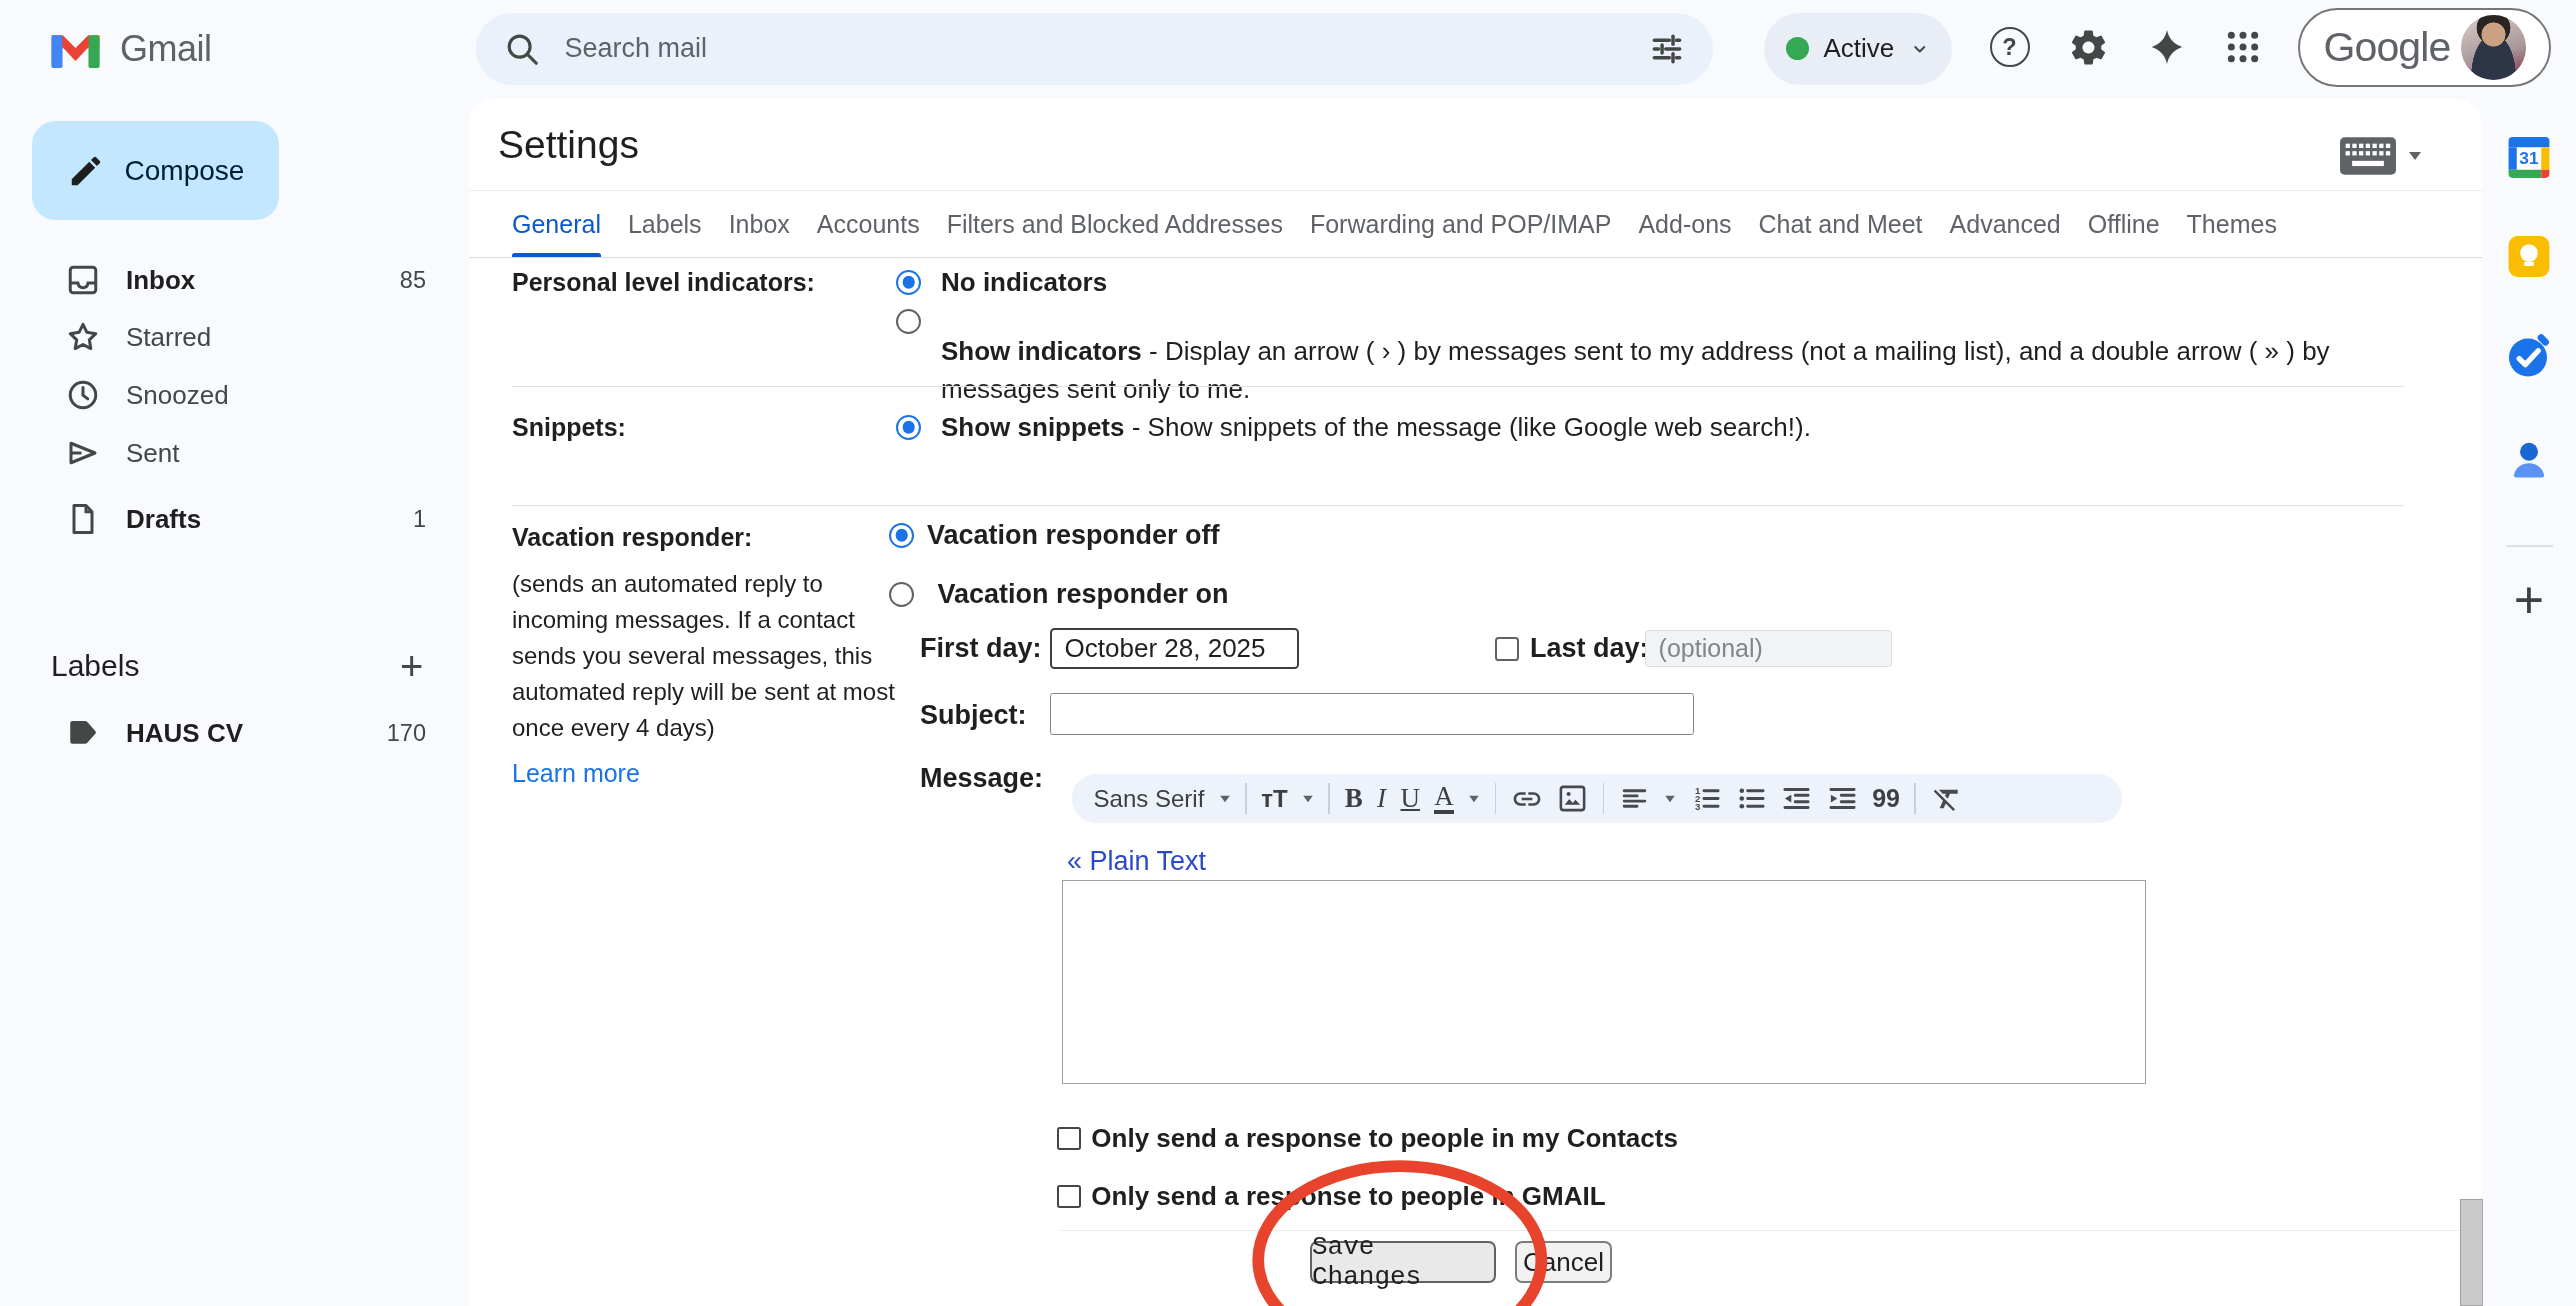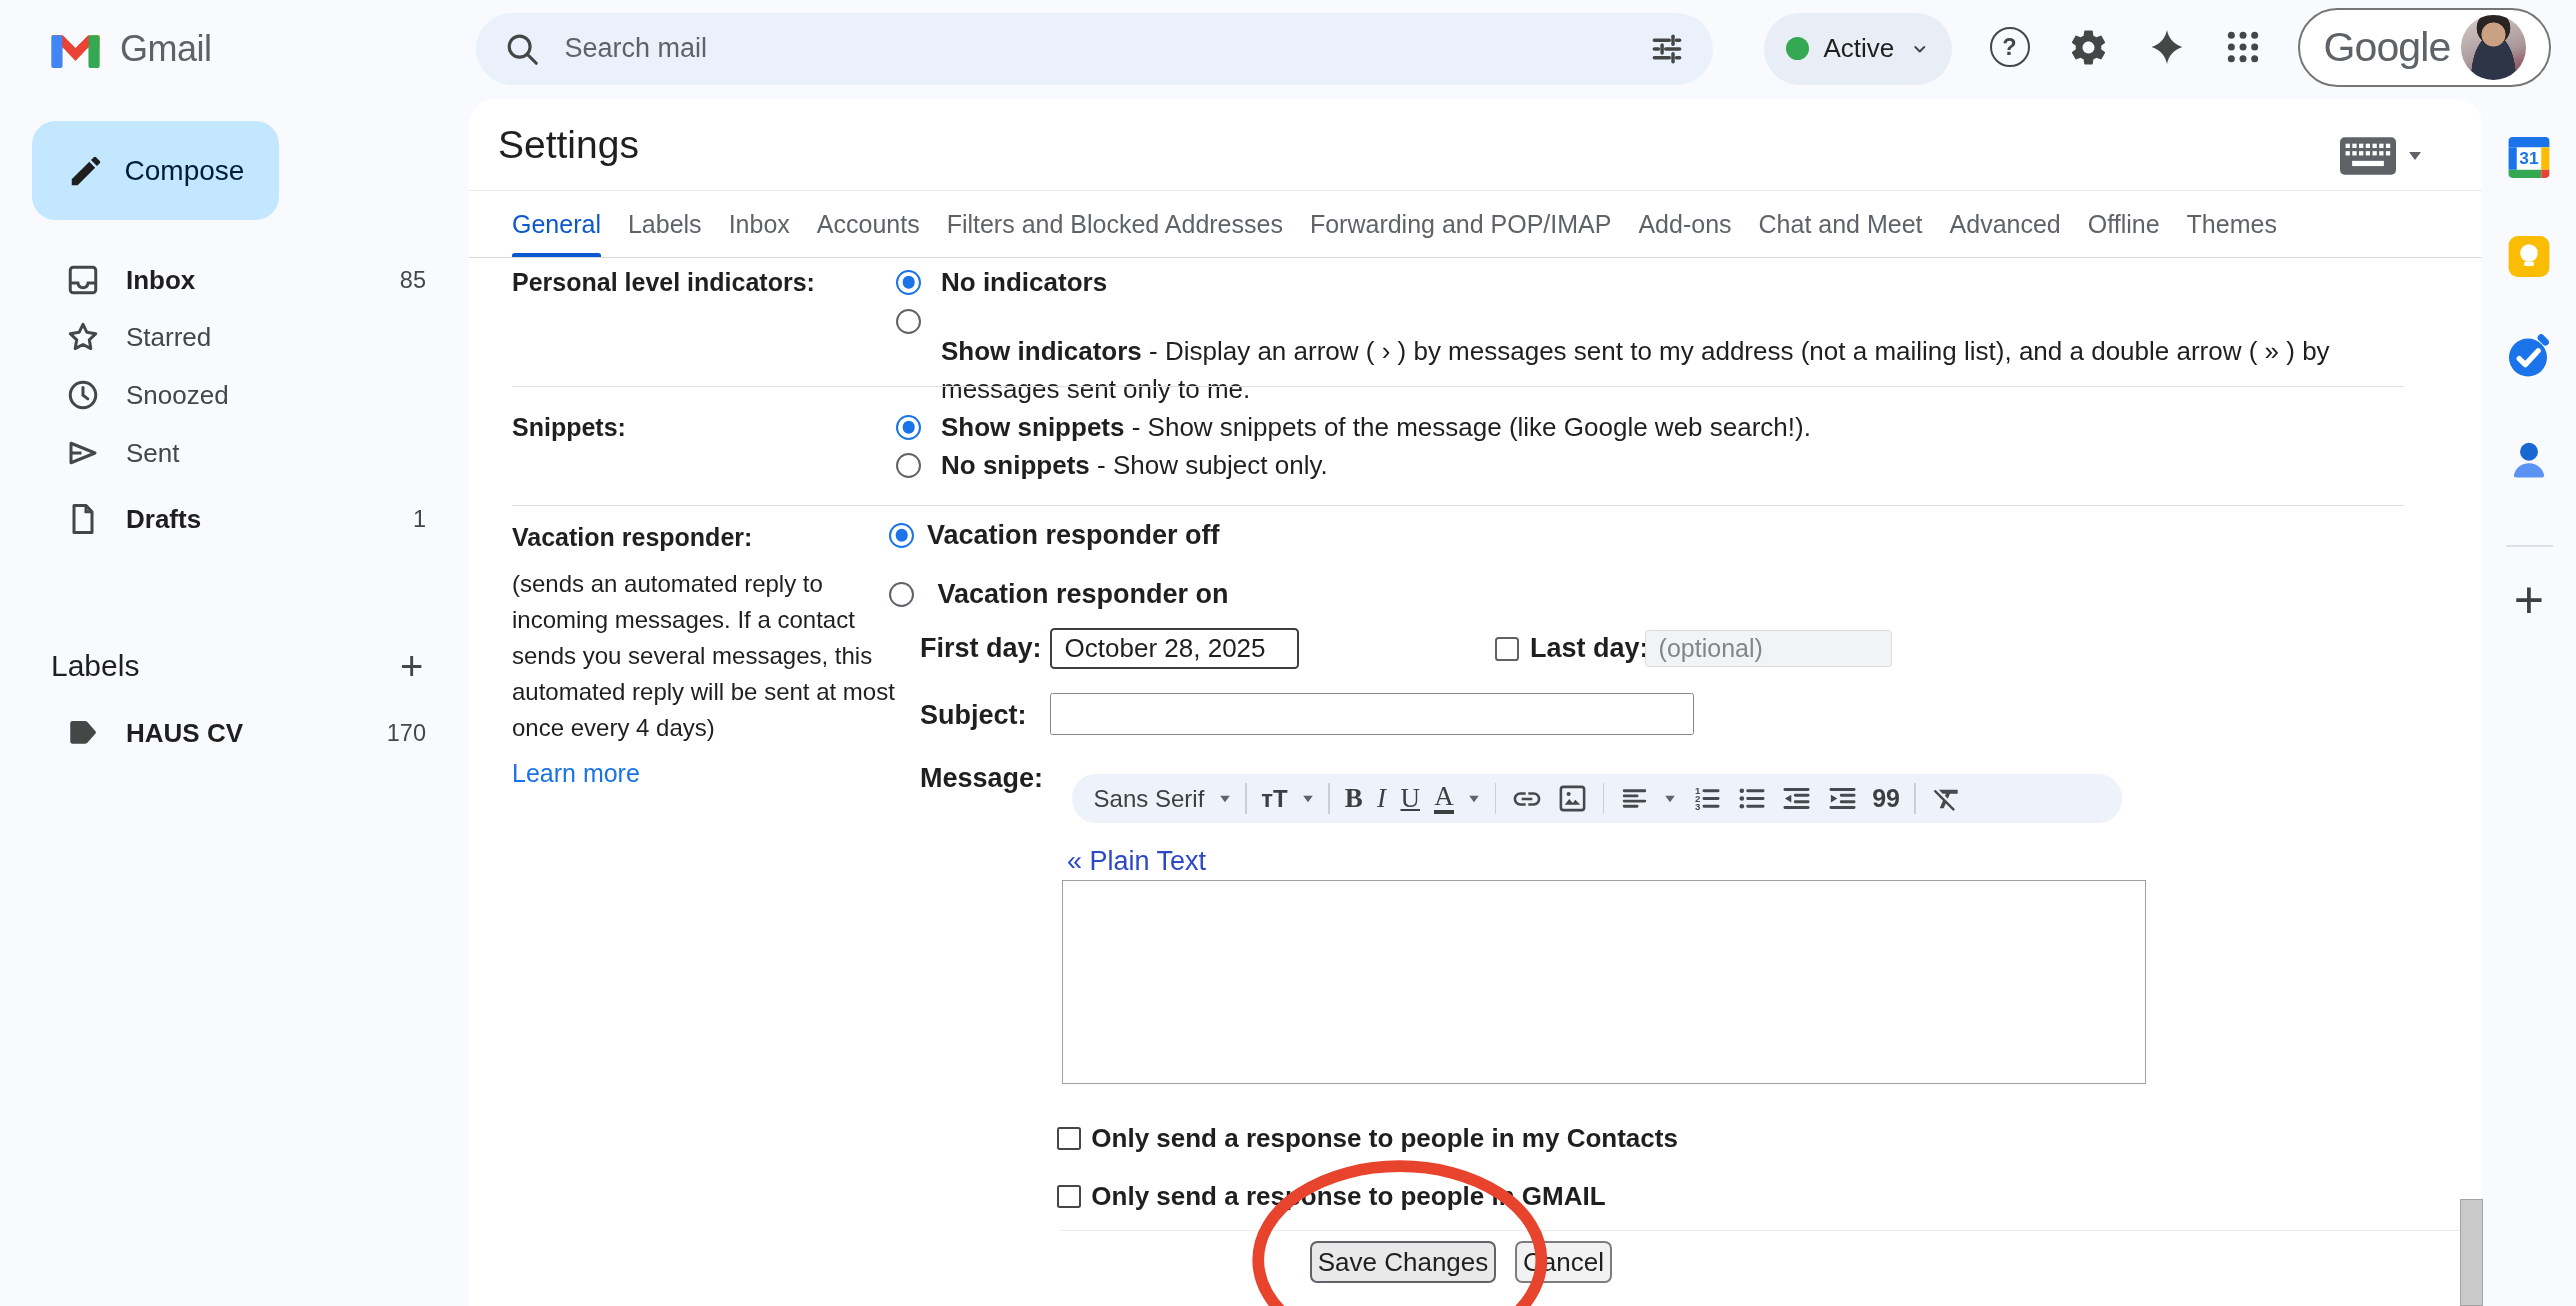--- a/index.html
+++ b/index.html
@@ -305,24 +305,20 @@
     <span class="radio" style="margin-top:5.4px;"></span>
     <div class="opt opt-wrap" style="width:1488px;margin-top:28px;"><span class="b">Show indicators</span><span> - Display an arrow ( › ) by messages sent to my address (not a mailing list), and a double arrow ( » ) by messages sent only to me.</span></div>
   </div>
   <div class="abs hline" style="left:512px;top:386px;width:1892px;background:#e0e0e0;"></div>
 
   <div class="abs rowlabel" style="left:512px;top:413px;width:370px;">Snippets:</div>
   <div class="abs flex opt" style="left:896px;top:411px;height:32px;">
     <span class="radio sel"></span>
     <span><span class="b">Show snippets</span><span> - Show snippets of the message (like Google web search!).</span></span>
   </div>
-  <div class="abs flex opt" style="left:896px;top:449px;height:32px;">
-    <span class="radio"></span>
-    <span><span class="b">No snippets</span><span> - Show subject only.</span></span>
-  </div>
   <div class="abs hline" style="left:512px;top:505px;width:1892px;background:#e0e0e0;"></div>
 
   <div class="abs" style="left:512px;top:523px;width:406px;">
     <div class="rowlabel">Vacation responder:</div>
     <div class="desc">(sends an automated reply to incoming messages. If a contact sends you several messages, this automated reply will be sent at most once every 4 days)</div>
     <div class="learn">Learn more</div>
   </div>
 
   <div class="abs flex opt" style="left:889px;top:518px;height:34px;gap:13px;">
     <span class="radio sel"></span>
@@ -433,21 +429,21 @@
   <div class="abs flex cbrow" style="left:1057px;top:1124px;height:29px;">
     <span class="cbox"></span>
     <span class="cblabel">Only send a response to people in my Contacts</span>
   </div>
   <div class="abs flex cbrow" style="left:1057px;top:1182px;height:29px;">
     <span class="cbox"></span>
     <span class="cblabel">Only send a response to people in GMAIL</span>
   </div>
 
   <div class="abs hline" style="left:1060px;top:1230px;width:1416px;background:#ebebeb;"></div>
-  <div class="abs btn save" style="left:1310px;top:1241px;width:186px;height:42px;">Save Changes</div>
+  <div class="abs btn save" style="left:1310px;top:1241px;width:186px;height:42px;font-family:Liberation Mono, monospace;">Save Changes</div>
   <div class="abs btn cancel" style="left:1515px;top:1241px;width:97px;height:42px;">Cancel</div>
 
   <div class="abs rpanel">
     <span class="ricon" style="top:34px;">
       <svg width="49" height="49" viewBox="0 0 24 24">
           <rect x="2" y="2" width="20" height="20" rx="2" fill="#fff"></rect>
           <path d="M2 4a2 2 0 0 1 2-2h16a2 2 0 0 1 2 2v3H2z" fill="#1a73e8"></path>
           <rect x="2" y="7" width="4" height="11" fill="#1a73e8"></rect>
           <rect x="18" y="7" width="4" height="11" fill="#fbbc04"></rect>
           <path d="M2 18h16v4H4a2 2 0 0 1-2-2z" fill="#34a853"></path>

